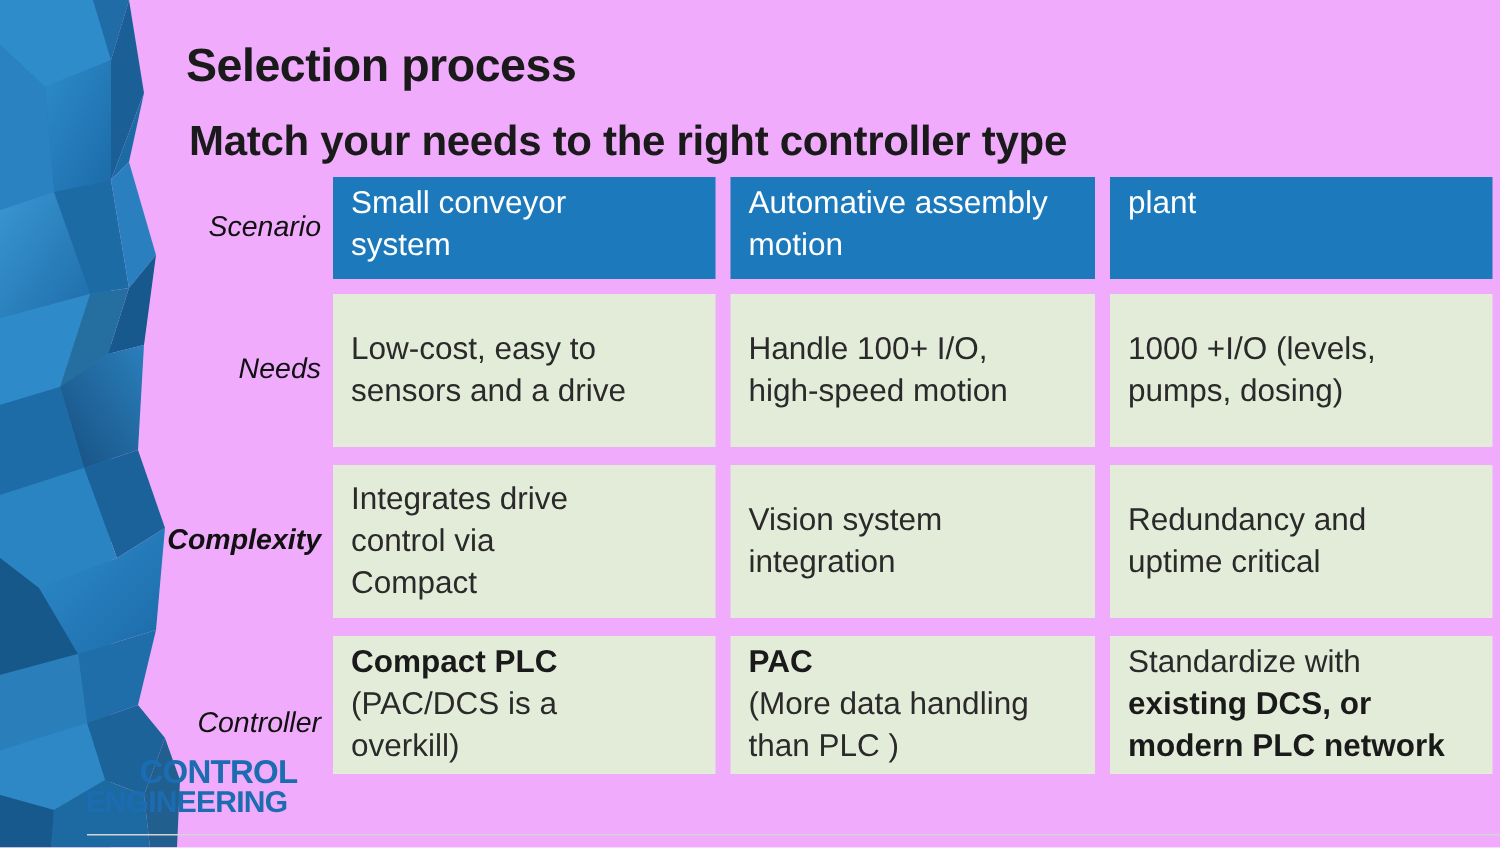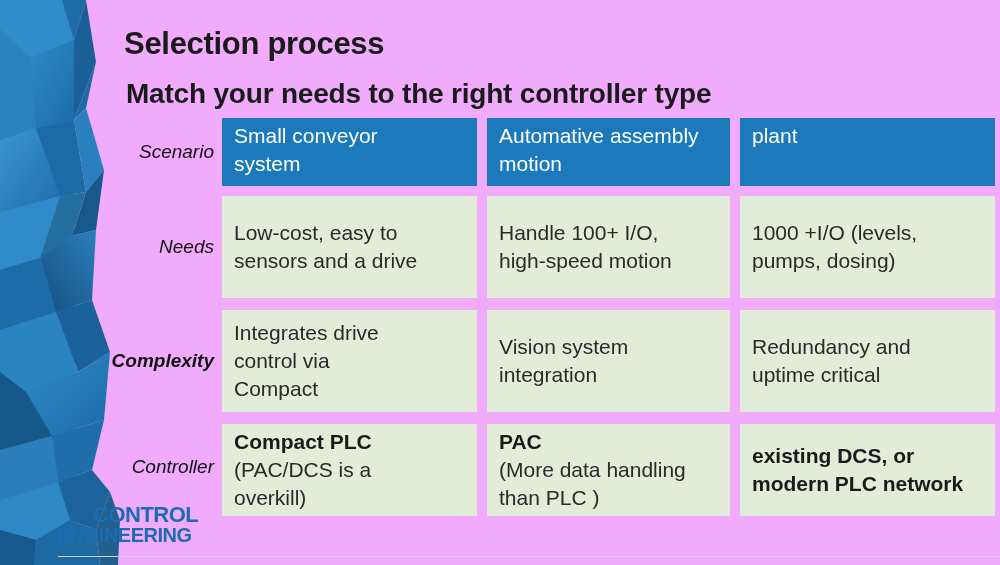--- a/index.html
+++ b/index.html
@@ -100,21 +100,21 @@
 
   
   .r-head { top: 118px; height: 68px; }
   .r-needs { top: 196px; height: 102px; }
   .r-complex { top: 310px; height: 102px; }
   .r-controller { top: 424px; height: 92px; }
 
   .lbl-head { top: 118px; height: 68px; }
   .lbl-needs { top: 196px; height: 102px; }
   .lbl-complex { top: 310px; height: 102px; font-weight: bold; }
-  .lbl-controller { top: 416px; height: 101px; }
+  .lbl-controller { top: 432px; height: 101px; }
 
   
   #logo {
     position: absolute;
     left: 57px;
     top: 505px;
     width: 150px;
     height: 42px;
   }
   #logo .logo-line1,
@@ -244,20 +244,21 @@
       <span class="line bold">Compact PLC</span>
       <span class="line">(PAC/DCS is a</span>
       <span class="line">overkill)</span>
     </div>
     <div class="cell body col2 r-controller">
       <span class="line bold">PAC</span>
       <span class="line">(More data handling</span>
       <span class="line">than PLC )</span>
     </div>
     <div class="cell body col3 r-controller">
+      <span class="line">Standardize with</span>
       <span class="line bold">existing DCS, or</span>
       <span class="line bold">modern PLC network</span>
     </div>
   </div>
 
   <div id="logo">
     <span class="logo-line1">CONTROL</span>
     <span class="logo-line2">ENGINEERING</span>
   </div>
 

